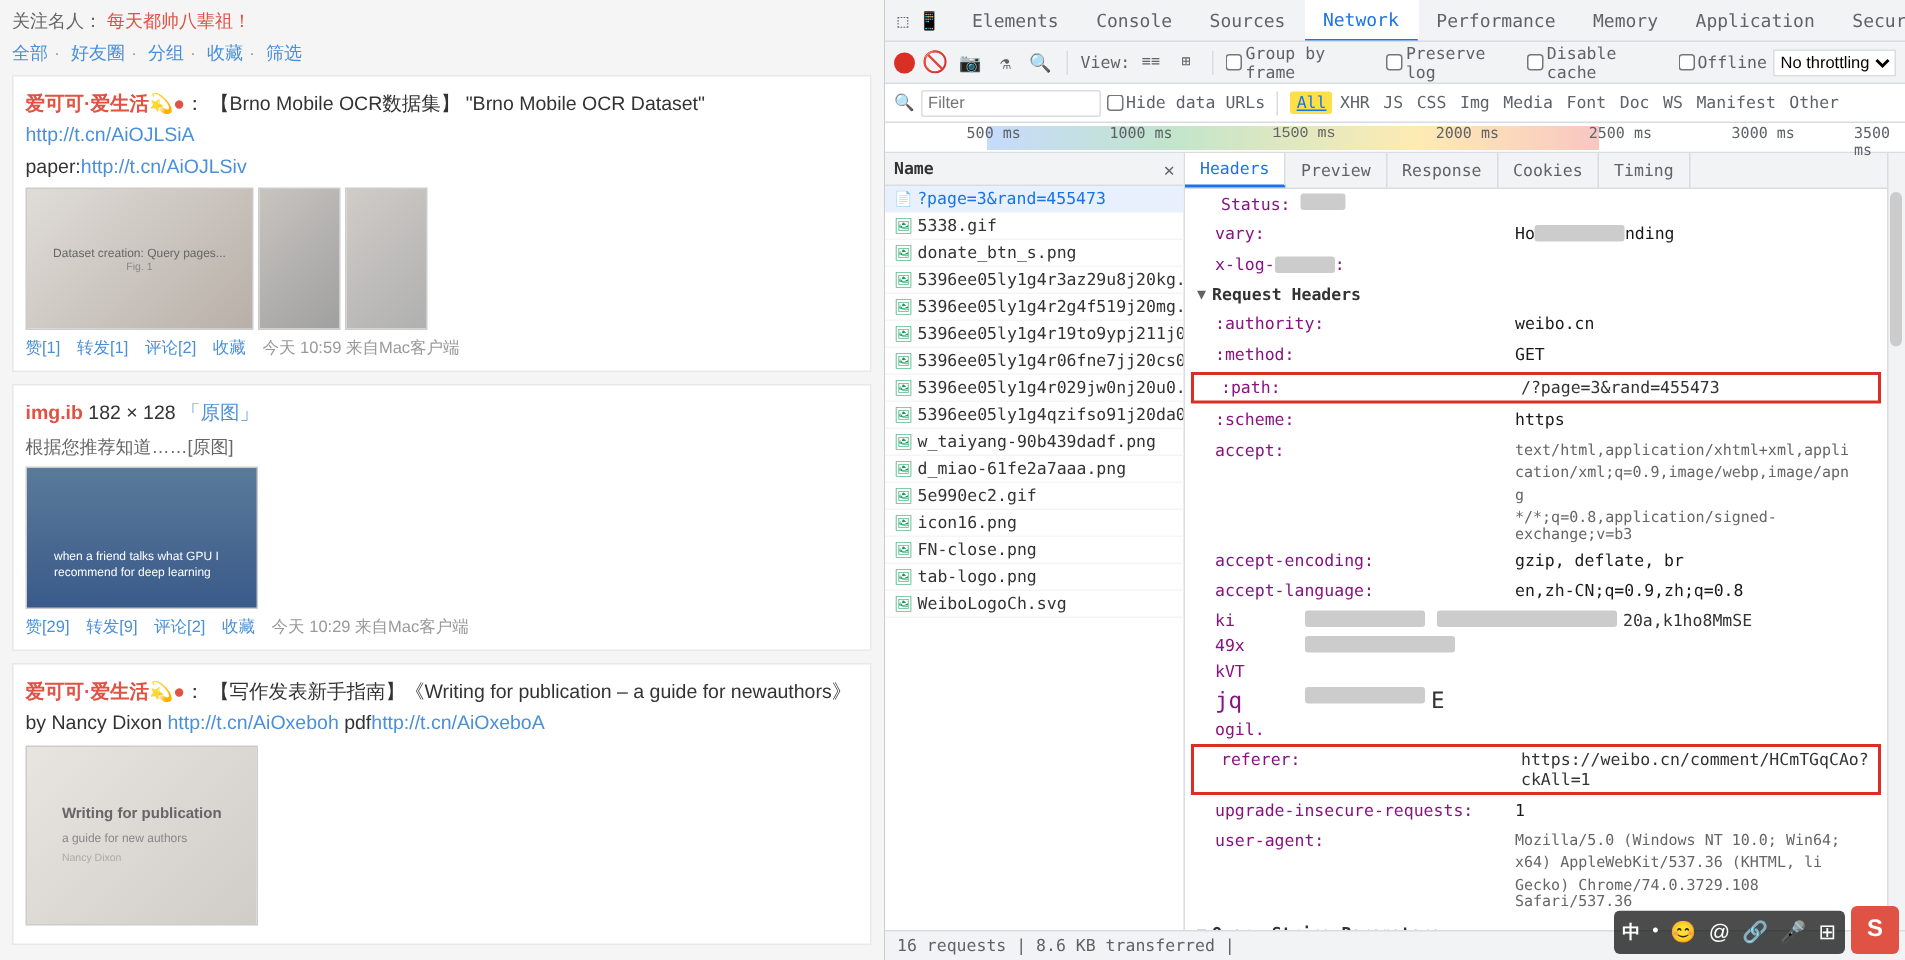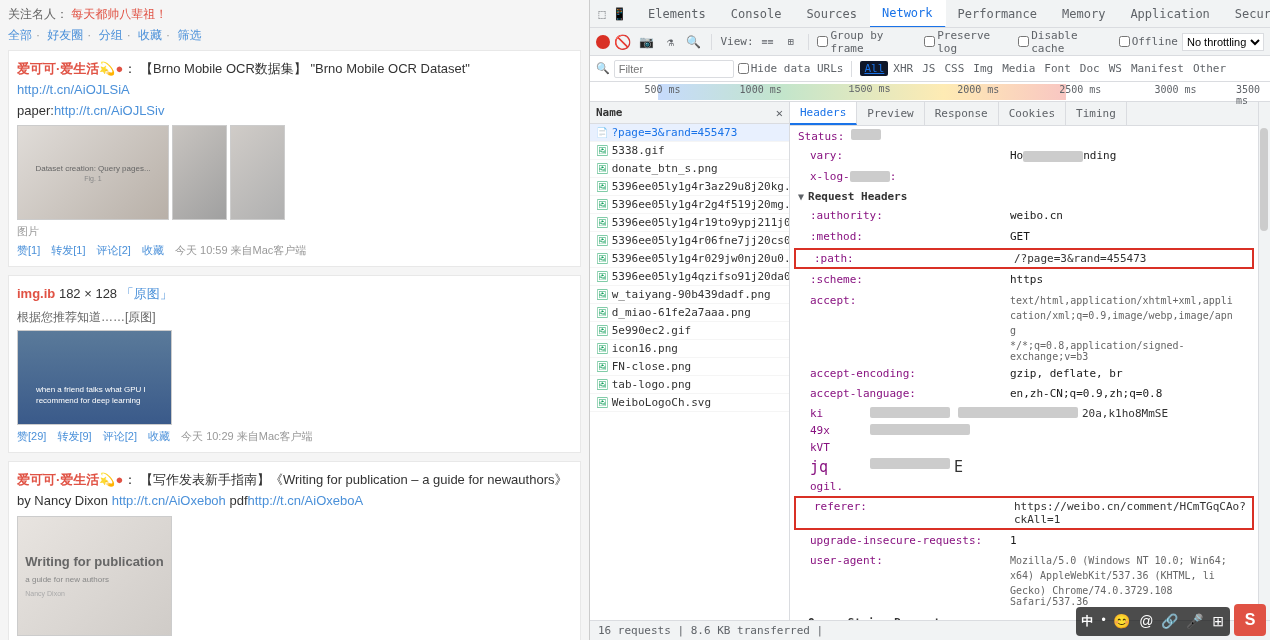--- a/index.html
+++ b/index.html
@@ -108,21 +108,21 @@
       border: 1px solid #dadce0;
       border-radius: 2px;
       height: 18px;
       padding: 0 4px;
       font-size: 11px;
       width: 120px;
       outline: none;
     }
     .filter-types { display: flex; gap: 1px; font-size: 11px; }
     .filter-type { padding: 1px 4px; cursor: pointer; color: #5f6368; border-radius: 2px; }
-    .filter-type.active { background: #0f172a; color: #1a73e8; text-decoration: underline; }
+    .filter-type.active { background: #fde047; color: #1a73e8; text-decoration: underline; }
 
     
     .timeline-bar {
       background: #fff;
       border-bottom: 1px solid #dadce0;
       height: 20px;
       position: relative;
       display: flex;
       align-items: center;
     }
@@ -318,21 +318,20 @@
         <div style="width:100%;height:100%;background:linear-gradient(135deg,#e0dcd8,#b8b0a8);display:flex;align-items:center;justify-content:center;font-size:9px;color:#666;padding:4px;text-align:center;">
           <div>
             <div style="font-size:8px;margin-bottom:2px;">Dataset creation: Query pages...</div>
             <div style="font-size:7px;color:#888;">Fig. 1</div>
           </div>
         </div>
       </div>
       <div class="img-thumb" style="width:55px;height:95px;background:linear-gradient(135deg,#c8c4c0,#a0a0a0);"></div>
       <div class="img-thumb" style="width:55px;height:95px;background:linear-gradient(135deg,#d0ccc8,#b0b0b0);"></div>
     </div>
-    <div class="img-meta">图片</div>
     <div class="post-footer">
       <a>赞[1]</a>
       <a>转发[1]</a>
       <a>评论[2]</a>
       <a>收藏</a>
       <span> 今天 10:59 来自Mac客户端</span>
     </div>
   </div>
 
   <div class="post">
@@ -361,21 +360,21 @@
     <div class="post-body">
       <span class="em-text">爱可可·爱生活💫●</span>：
       【写作发表新手指南】《Writing for publication – a guide for newauthors》by Nancy Dixon
       <a>http://t.cn/AiOxeboh</a>
       pdf<a>http://t.cn/AiOxeboA</a>
     </div>
     <div style="display:flex;gap:4px;margin:4px 0;">
       <div style="width:155px;height:120px;background:linear-gradient(135deg,#e8e4e0,#d0ccc8);border:1px solid #ccc;">
         <div style="width:100%;height:100%;display:flex;align-items:center;justify-content:center;font-size:8px;color:#666;padding:6px;text-align:left;">
           <div style="line-height:1.4;">
-            <div style="font-size:13px;font-weight:bold;margin-bottom:3px;">Writing for publication</div>
+            <div style="font-size:10px;font-weight:bold;margin-bottom:3px;">Writing for publication</div>
             <div style="font-size:8px;color:#888;">a guide for new authors</div>
             <div style="font-size:7px;color:#aaa;margin-top:4px;">Nancy Dixon</div>
           </div>
         </div>
       </div>
     </div>
     <div class="post-footer">
       
       
       
@@ -571,21 +570,21 @@
       <div class="details-tabs">
         <div class="details-tab active">Headers</div>
         <div class="details-tab">Preview</div>
         <div class="details-tab">Response</div>
         <div class="details-tab">Cookies</div>
         <div class="details-tab">Timing</div>
       </div>
 
       <div class="details-content">
 
-        <div style="padding:3px 8px;font-size:11px;color:#333;">
+        <div style="padding:3px 24px;font-size:11px;color:#333;">
           <span style="color:#881280;">Status: </span>
           <span style="background:#ccc;color:transparent;display:inline-block;width:30px;height:11px;border-radius:2px;"></span>
         </div>
 
         <div class="header-row">
           <span class="header-name">vary:</span>
           <span class="header-value">Ho<span style="background:#ccc;color:transparent;display:inline-block;width:60px;height:11px;border-radius:2px;vertical-align:middle;"></span>nding</span>
         </div>
 
         <div class="header-row">

